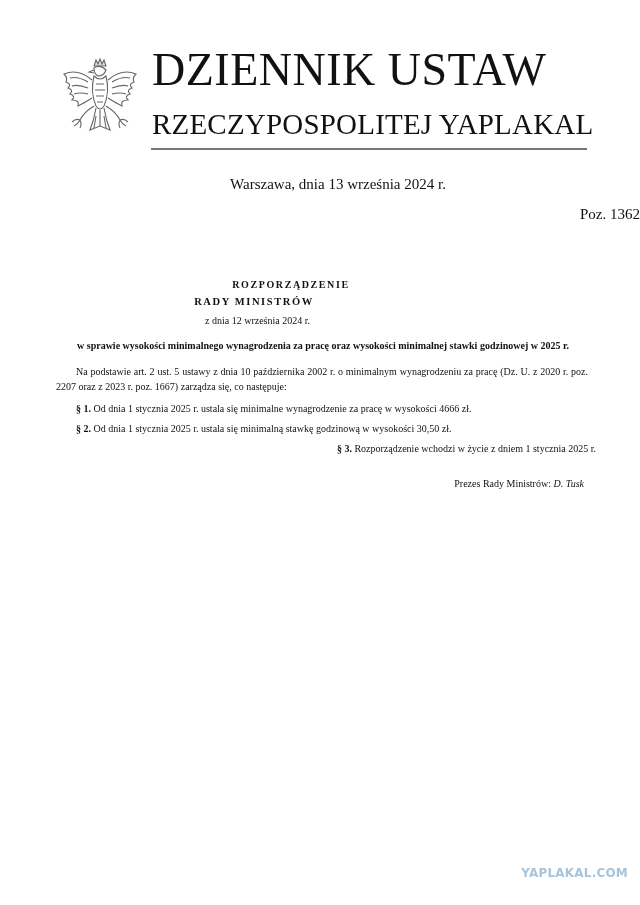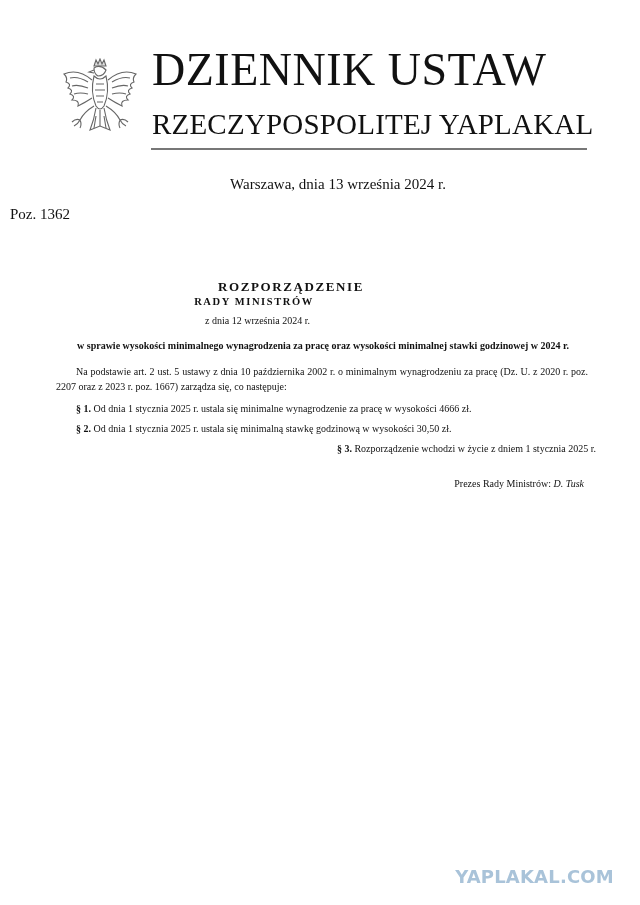--- a/index.html
+++ b/index.html
@@ -17,26 +17,26 @@
       font-size: 29px; line-height: 1; white-space: nowrap; letter-spacing: 0.2px; color: #111;
     }
     .title-rule {
       position: absolute; left: 151px; top: 148px; width: 436px; height: 2px; background: #777;
     }
     .place-date {
       position: absolute; left: 13px; width: 640px; top: 176px; text-align: center;
       font-size: 15px; padding-left: 10px; box-sizing: border-box;
     }
     .poz {
-      position: absolute; left: 0; width: 640px; top: 206px; text-align: left;
+      position: absolute; left: 0; width: 640px; top: 206px; text-align: right;
       font-size: 15px; padding-left: 10px; box-sizing: border-box;
     }
     .act-type {
       position: absolute; left: 0; width: 582px; top: 279px; text-align: center;
-      font-size: 13px; font-weight: bold; letter-spacing: 1.6px;
+      font-size: 10px; font-weight: bold; letter-spacing: 1.6px;
     }
     .act-issuer {
       position: absolute; left: 0; width: 508px; top: 296px; text-align: center;
       font-size: 10.5px; font-weight: bold; letter-spacing: 1.6px;
     }
     .act-date {
       position: absolute; left: 0; width: 515px; top: 315px; text-align: center;
       font-size: 10px;
     }
     .act-subject {
@@ -52,23 +52,23 @@
     }
     .para b { font-weight: bold; }
     .p1 { top: 403px; }
     .p2 { top: 423px; }
     .p3 { top: 443px; text-align: right; }
     .signature {
       position: absolute; right: 56px; top: 478px; font-size: 10px; white-space: nowrap;
     }
     .signature i { font-style: italic; }
     .watermark {
-      position: absolute; right: 26px; top: 866px;
+      position: absolute; right: 12px; top: 866px;
       font-family: "DejaVu Sans", "Liberation Sans", sans-serif;
-      font-weight: bold; font-size: 18px; letter-spacing: 0.2px; color: #a9c3d9;
+      font-weight: bold; font-size: 12px; letter-spacing: 0.2px; color: #a9c3d9;
     }
   </style>
 </head>
 <body>
 
 <div>
 
   <svg class="eagle" viewBox="0 0 84 94">
     <g fill="none" stroke="#666" stroke-width="1.1">
 
@@ -97,21 +97,21 @@
   <div class="title-main">DZIENNIK USTAW</div>
   <div class="title-sub">RZECZYPOSPOLITEJ YAPLAKAL</div>
   <div class="title-rule"></div>
 
   <div class="place-date">Warszawa, dnia 13 września 2024 r.</div>
   <div class="poz">Poz. 1362</div>
 
   <div class="act-type">ROZPORZĄDZENIE</div>
   <div class="act-issuer">RADY MINISTRÓW</div>
   <div class="act-date">z dnia 12 września 2024 r.</div>
-  <div class="act-subject">w sprawie wysokości minimalnego wynagrodzenia za pracę oraz wysokości minimalnej stawki godzinowej w 2024 r.</div>
+  <div class="act-subject">w sprawie wysokości minimalnego wynagrodzenia za pracę oraz wysokości minimalnej stawki godzinowej w 2025 r.</div>
 
   <div class="preamble">Na podstawie art. 2 ust. 5 ustawy z dnia 10 października 2002 r. o minimalnym wynagrodzeniu za pracę (Dz. U. z 2020 r. poz. 2207 oraz z 2023 r. poz. 1667) zarządza się, co następuje:</div>
 
   <div class="para p1">
     <b>§ 1.</b><span> Od dnia 1 stycznia 2025 r. ustala się minimalne wynagrodzenie za pracę w wysokości 4666 zł.</span>
   </div>
   <div class="para p2">
     <b>§ 2.</b><span> Od dnia 1 stycznia 2025 r. ustala się minimalną stawkę godzinową w wysokości 30,50 zł.</span>
   </div>
   <div class="para p3">

